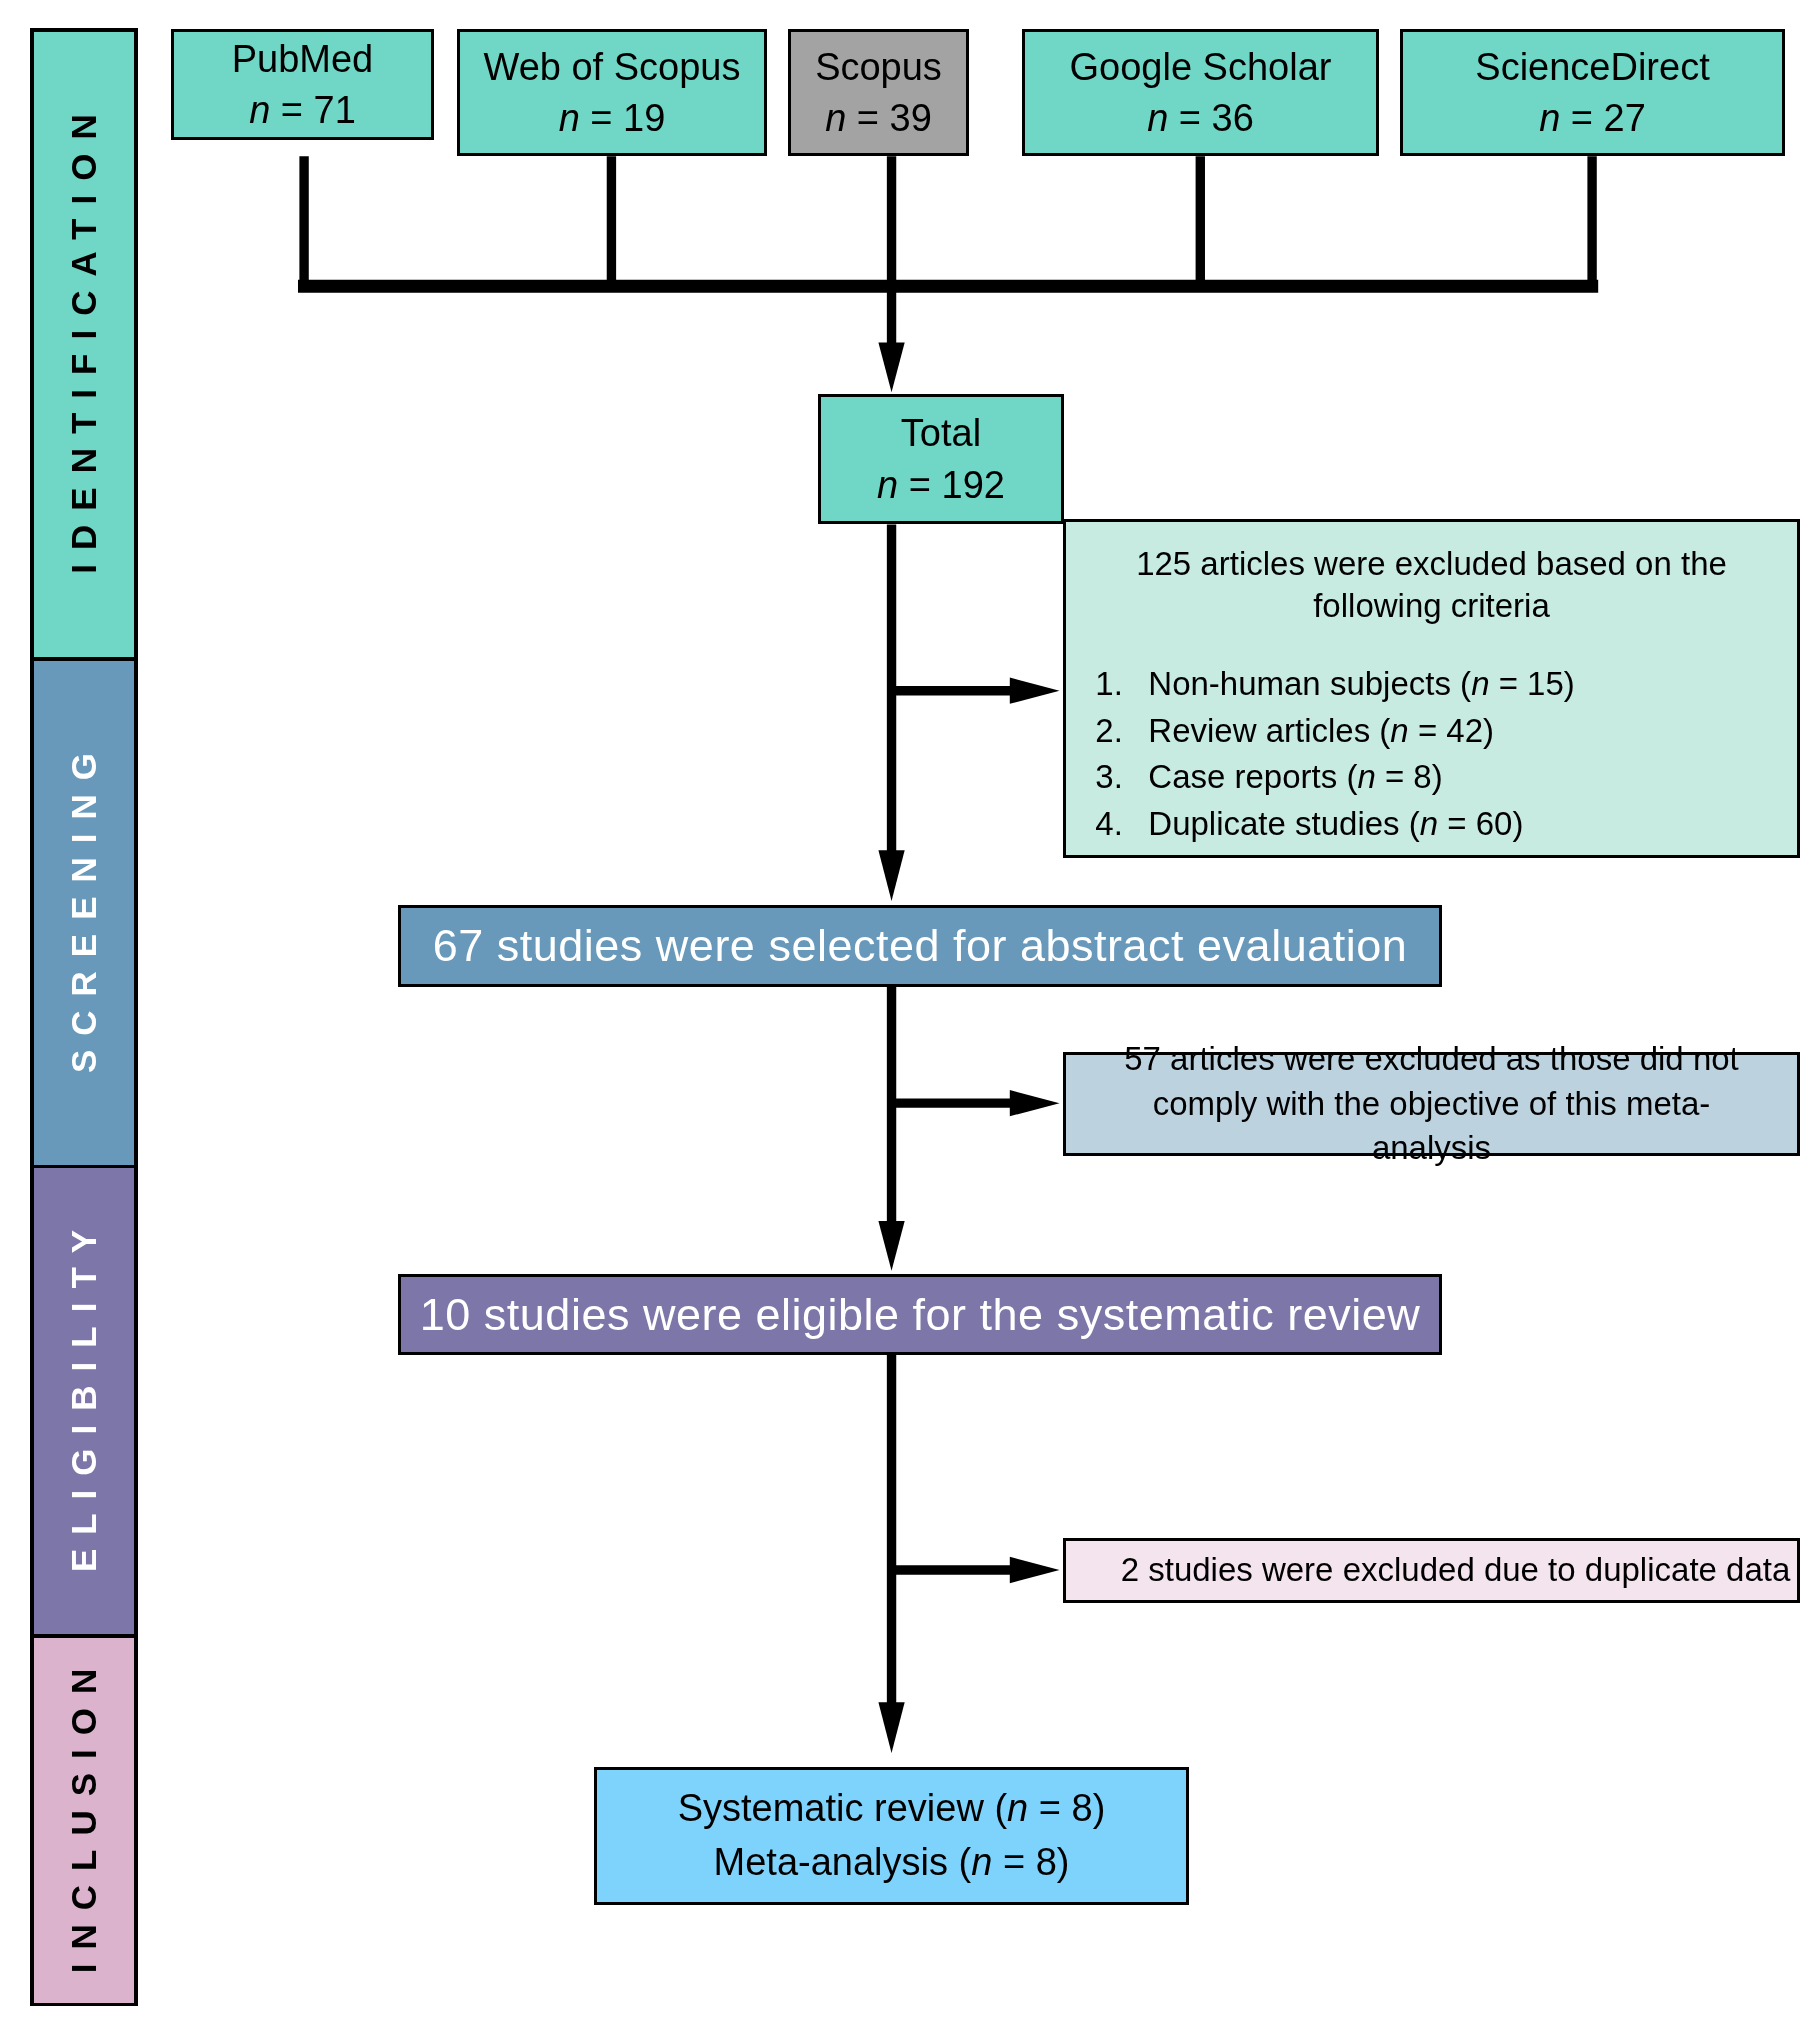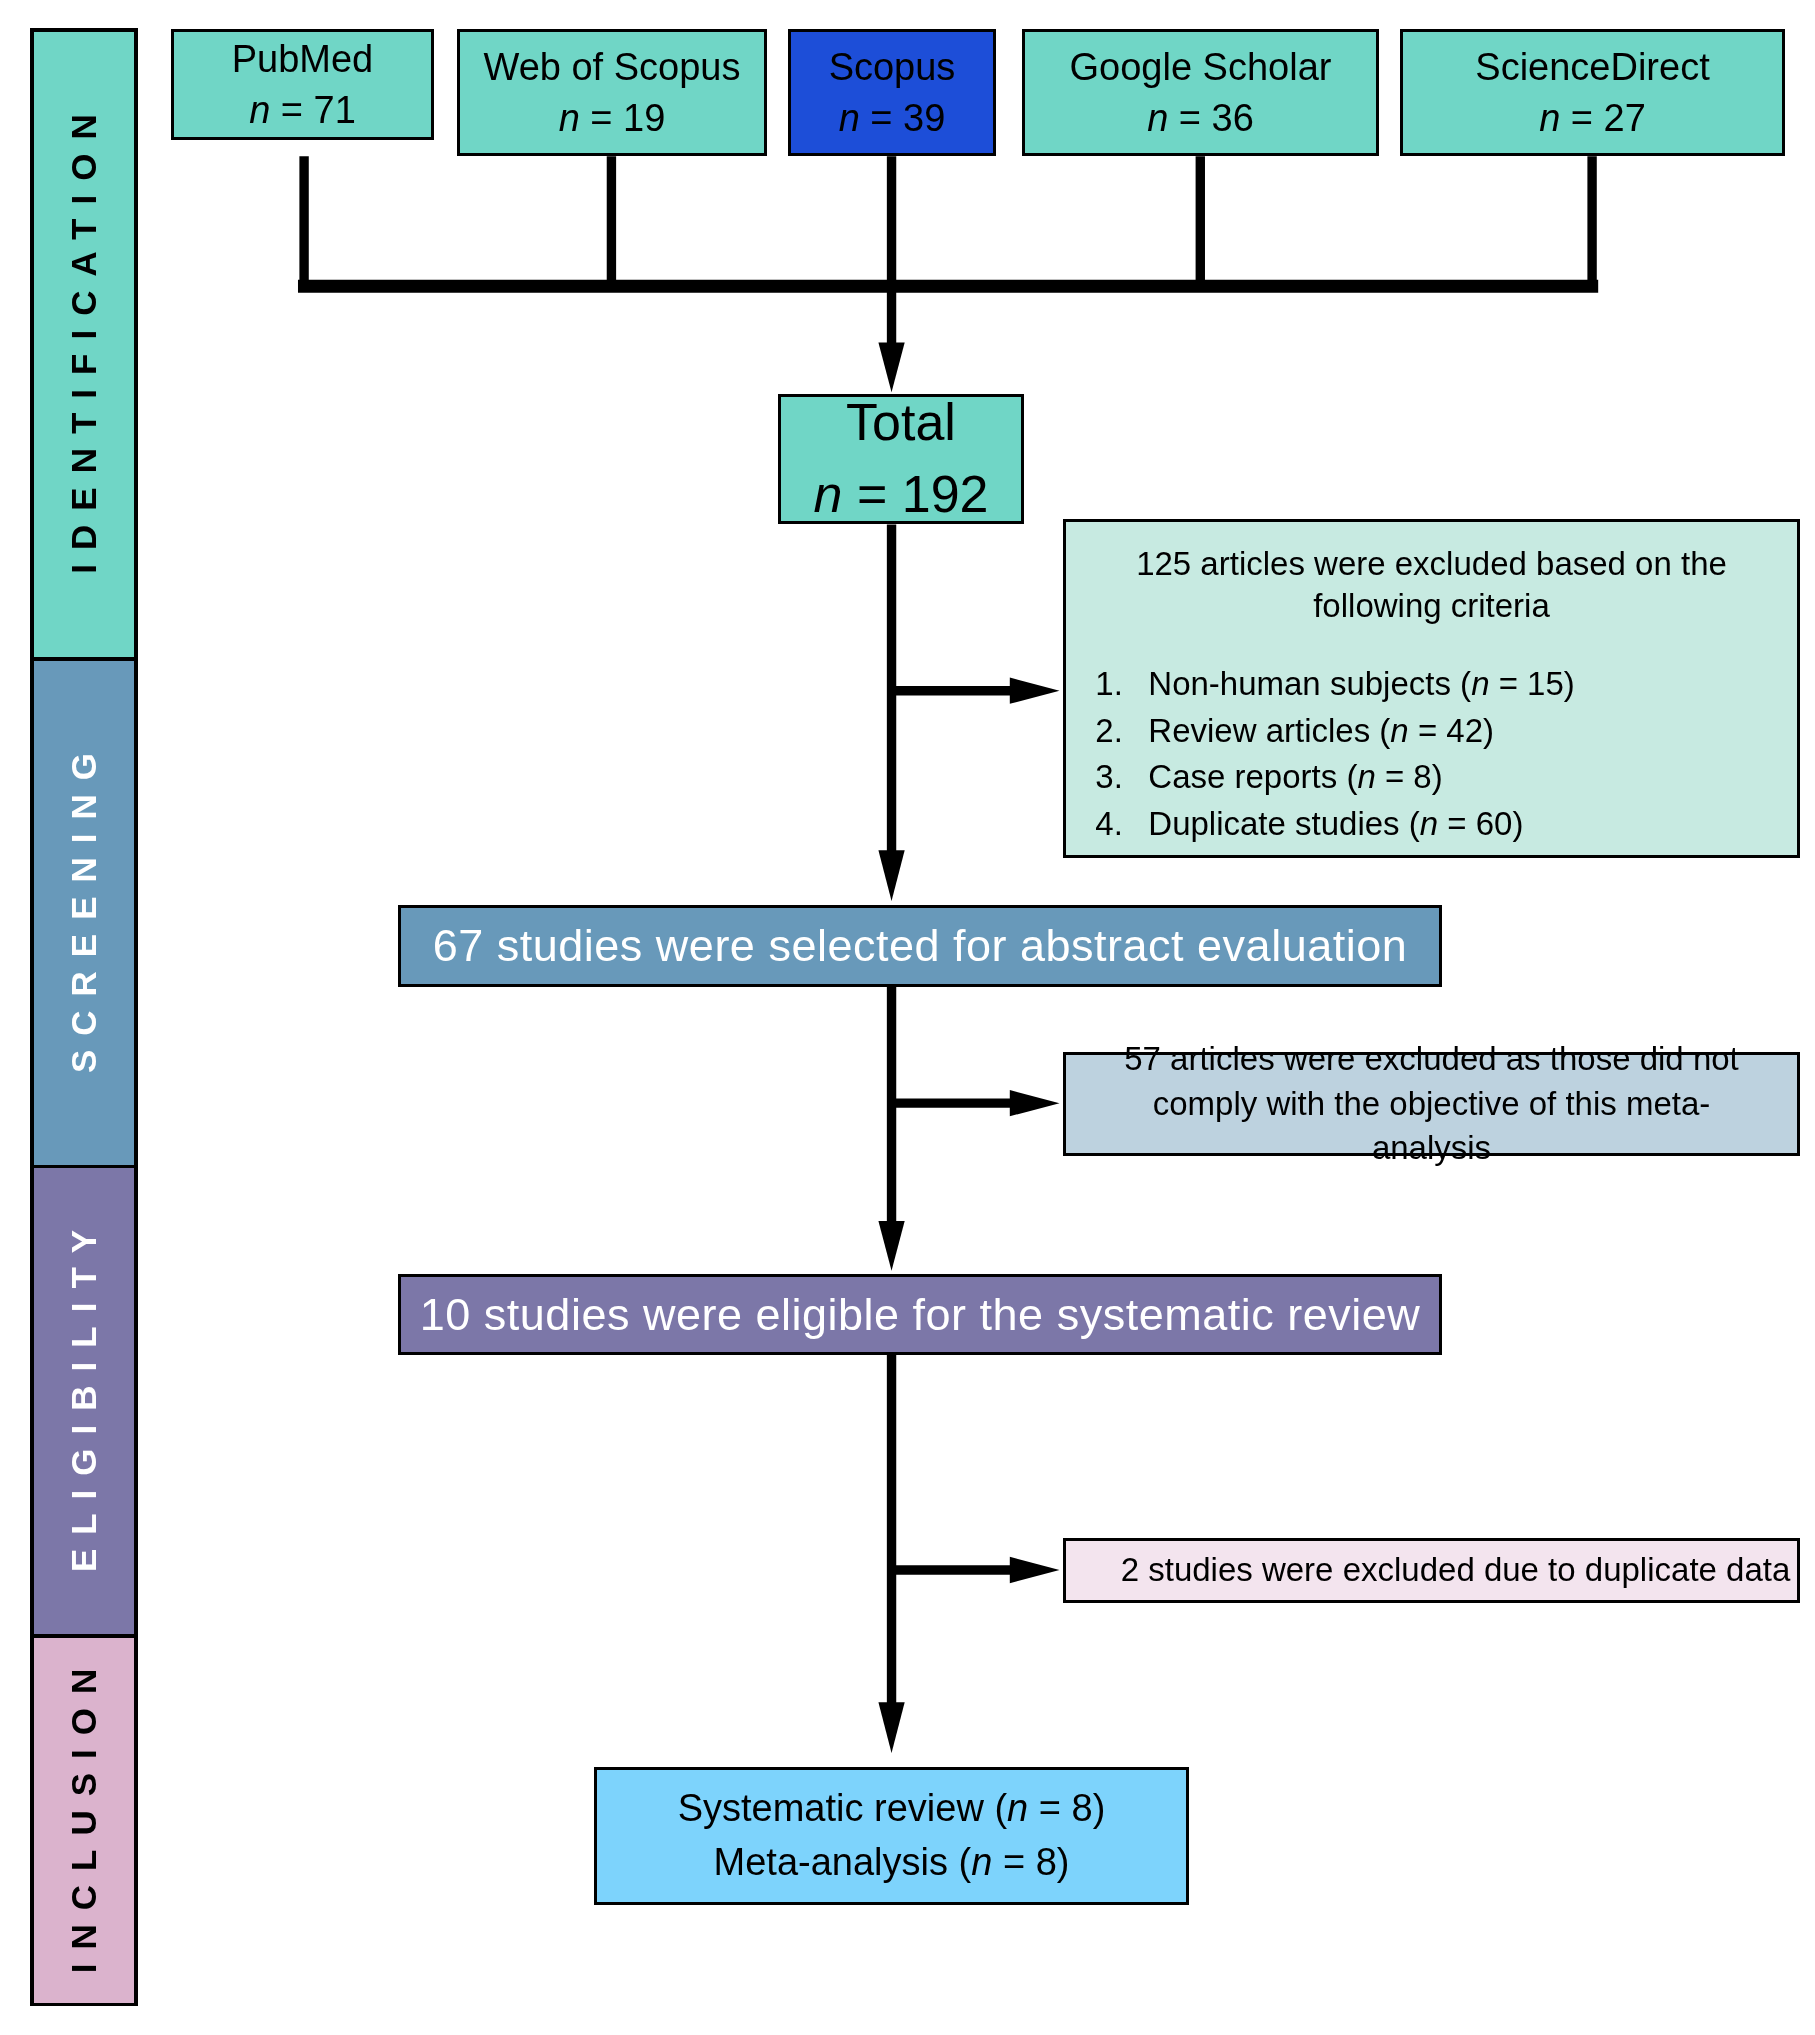--- a/index.html
+++ b/index.html
@@ -7,21 +7,21 @@
     width:1815px;height:2035px;position:relative;
     font-family:"Liberation Sans","DejaVu Sans",sans-serif;color:#000;
   }
   svg.connectors{position:absolute;left:0;top:0;z-index:0;}
   .box{
     position:absolute;z-index:2;border:3.8px solid #000;box-sizing:border-box;
     display:flex;flex-direction:column;align-items:center;justify-content:center;
     text-align:center;
   }
   .src{font-size:38px;line-height:1.32;}
-  .total{font-size:52px;line-height:1.38;}
+  .total{font-size:38px;line-height:1.38;margin-left:40px;}
   .bigbar{font-size:45px;color:#ffffff;letter-spacing:0.5px;margin-left:28px;}
   .sidebox{font-size:33px;line-height:1.35;padding-left:48px;}
   .excl1{justify-content:flex-start;padding:14px 19px;box-sizing:border-box;}
   .excl1 .hd{font-size:33px;line-height:1.3;max-width:605px;margin:6.6px auto 0 auto;text-align:center;}
   .excl1 ul{list-style:none;margin:34px 0 0 0;padding:0 0 0 10.3px;width:100%;box-sizing:border-box;text-align:left;}
   .excl1 li{display:flex;font-size:33px;line-height:1.34;margin-bottom:2.3px;}
   .excl1 li .num{width:53px;flex:0 0 auto;}
   .final{font-size:38px;line-height:1.42;}
   i.nvar{font-style:italic;}
   
@@ -88,21 +88,21 @@
 </div>
 
 <div class="box src" style="left: 171px; top: 29px; width: 263px; height: 111px; background: rgb(112, 214, 198);">
   <div>PubMed</div>
   <div><i class="nvar">n</i> <span>= 71</span></div>
 </div>
 <div class="box src" style="left: 457px; top: 29px; width: 310px; height: 127px; background: rgb(112, 214, 198);">
   <div>Web of Scopus</div>
   <div><i class="nvar">n</i> <span>= 19</span></div>
 </div>
-<div class="box src" style="left: 788px; top: 29px; width: 208px; height: 127px; background: #1d4ed8;">
+<div class="box src" style="left: 788px; top: 29px; width: 181px; height: 127px; background: #a3a3a3;">
   <div>Scopus</div>
   <div><i class="nvar">n</i> <span>= 39</span></div>
 </div>
 <div class="box src" style="left: 1022px; top: 29px; width: 357px; height: 127px; background: rgb(112, 214, 198);">
   <div>Google Scholar</div>
   <div><i class="nvar">n</i> <span>= 36</span></div>
 </div>
 <div class="box src" style="left: 1400px; top: 29px; width: 385px; height: 127px; background: rgb(112, 214, 198);">
   <div>ScienceDirect</div>
   <div><i class="nvar">n</i> <span>= 27</span></div>

